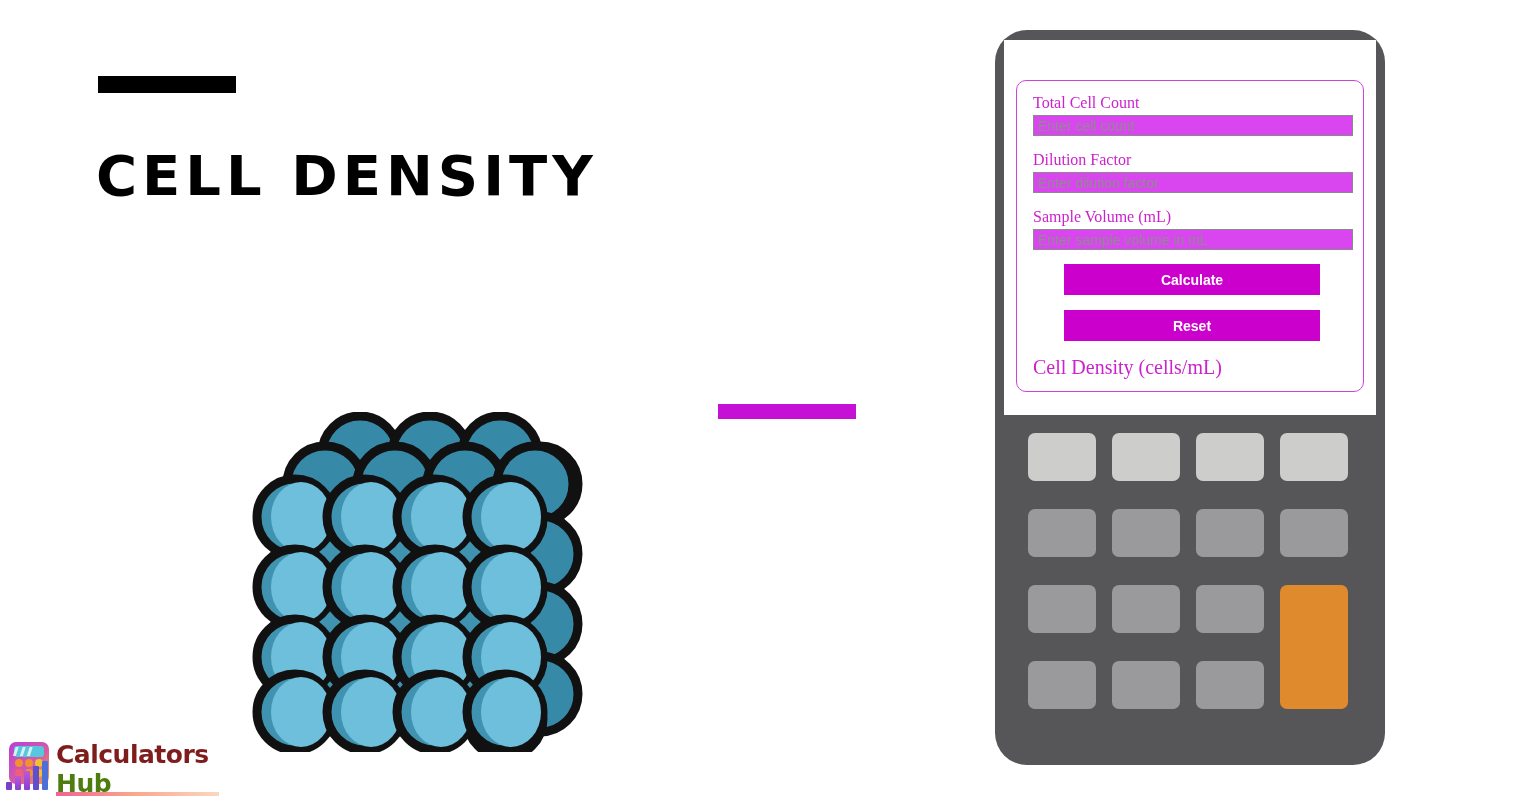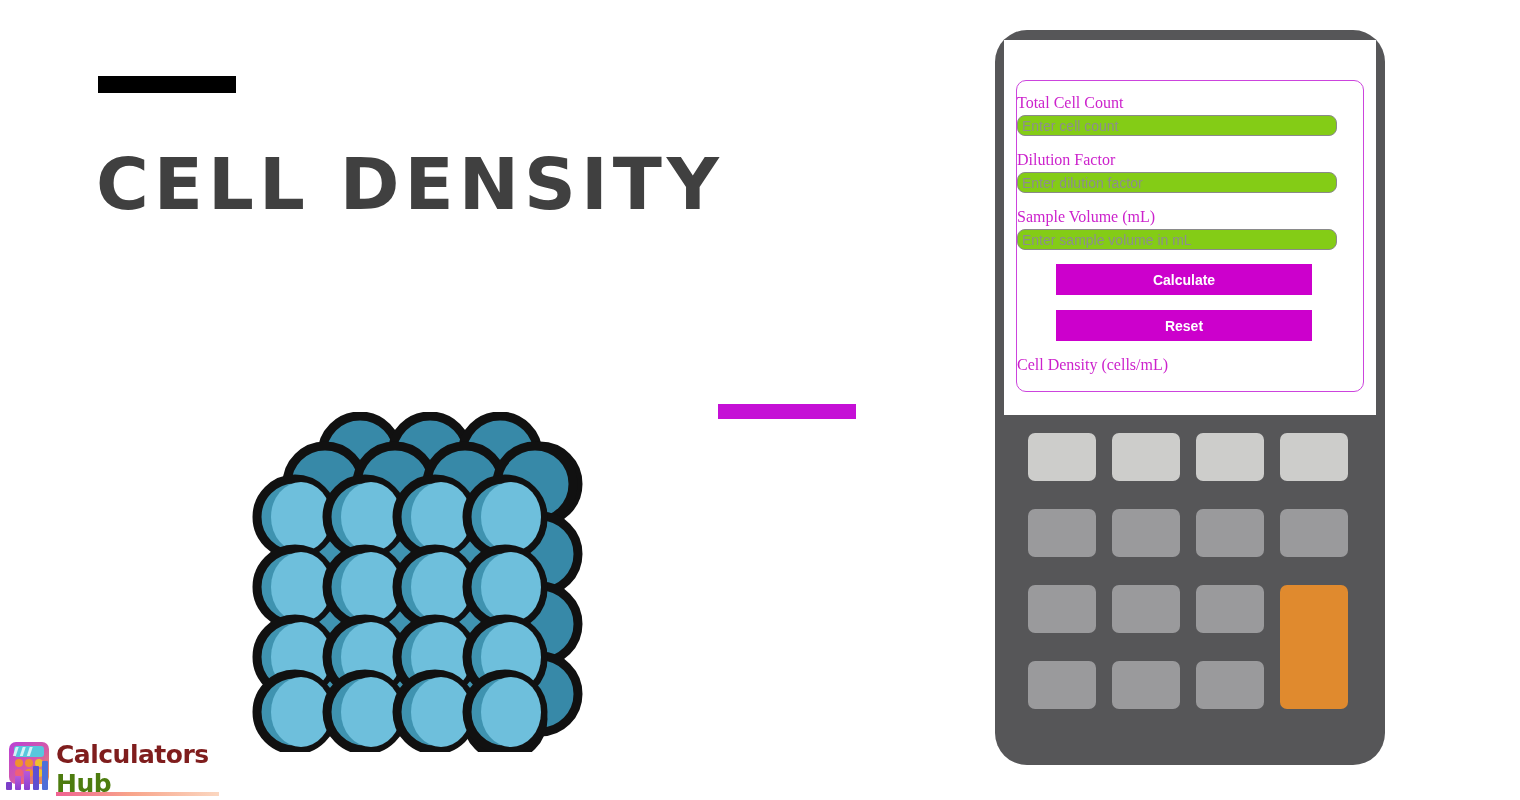--- a/index.html
+++ b/index.html
@@ -21,21 +21,21 @@
     width:138px; height:15px; background:#c510d6;
   }
   .title-line {
     position:absolute; left:96px;
     font-family:"DejaVu Sans", sans-serif;
     font-weight:700;
     letter-spacing:5px;
     line-height:1;
     white-space:nowrap;
   }
-  .title-1 { top:148px; font-size:72px; color:#404040; }
+  .title-1 { top:148px; font-size:56px; color:#000000; }
   .title-2 { top:272px; font-size:82px; color:#000000; }
 
   
   .cells { position:absolute; left:243px; top:412px; width:340px; height:340px; }
   .cells svg { display:block; width:340px; height:340px; }
 
   
   .device {
     position:absolute; left:995px; top:30px;
     width:390px; height:735px;
@@ -46,59 +46,59 @@
     position:absolute; left:1004px; top:40px;
     width:372px; height:375px;
     background:#ffffff;
   }
   .form-card {
     position:absolute; left:1016px; top:80px;
     width:348px; height:312px;
     background:#ffffff;
     border:1.5px solid #cc44dd;
     border-radius:10px;
-    padding:12px 12px 0 0;
+    padding:12px 12px 0 16px;
   }
   .field-label {
     font-family:"Liberation Serif", serif;
     font-size:16px;
     color:#cc22cc;
     line-height:1.25;
     margin-bottom:2px;
     display:block;
   }
   .field-input {
     display:block;
     width:320px; height:21px;
     border:1px solid #8a8a8a;
-    background:#84cc16;
+    background:#d946ef;
     font-family:"Liberation Sans", sans-serif;
     font-size:14px;
     color:#333;
     padding:1px 4px;
     margin-bottom:14px;
-    border-radius:8px;
+    border-radius:0;
     outline:none;
   }
   .field-input::placeholder { color:#8d8d8d; }
   .btn {
     display:block;
     width:256px; height:31px;
     margin:8px auto 15px auto;
     background:#cc00cc;
     border:none;
     color:#ffffff;
     font-family:"Liberation Sans", sans-serif;
     font-size:14px;
     font-weight:700;
     cursor:pointer;
   }
   .result-label {
     font-family:"Liberation Serif", serif;
-    font-size:16px;
+    font-size:20px;
     color:#cc22cc;
     display:block;
     margin-top:2px;
   }
 
   
   .keypad {
     position:absolute; left:1028px; top:433px;
     width:320px; height:298px;
   }

